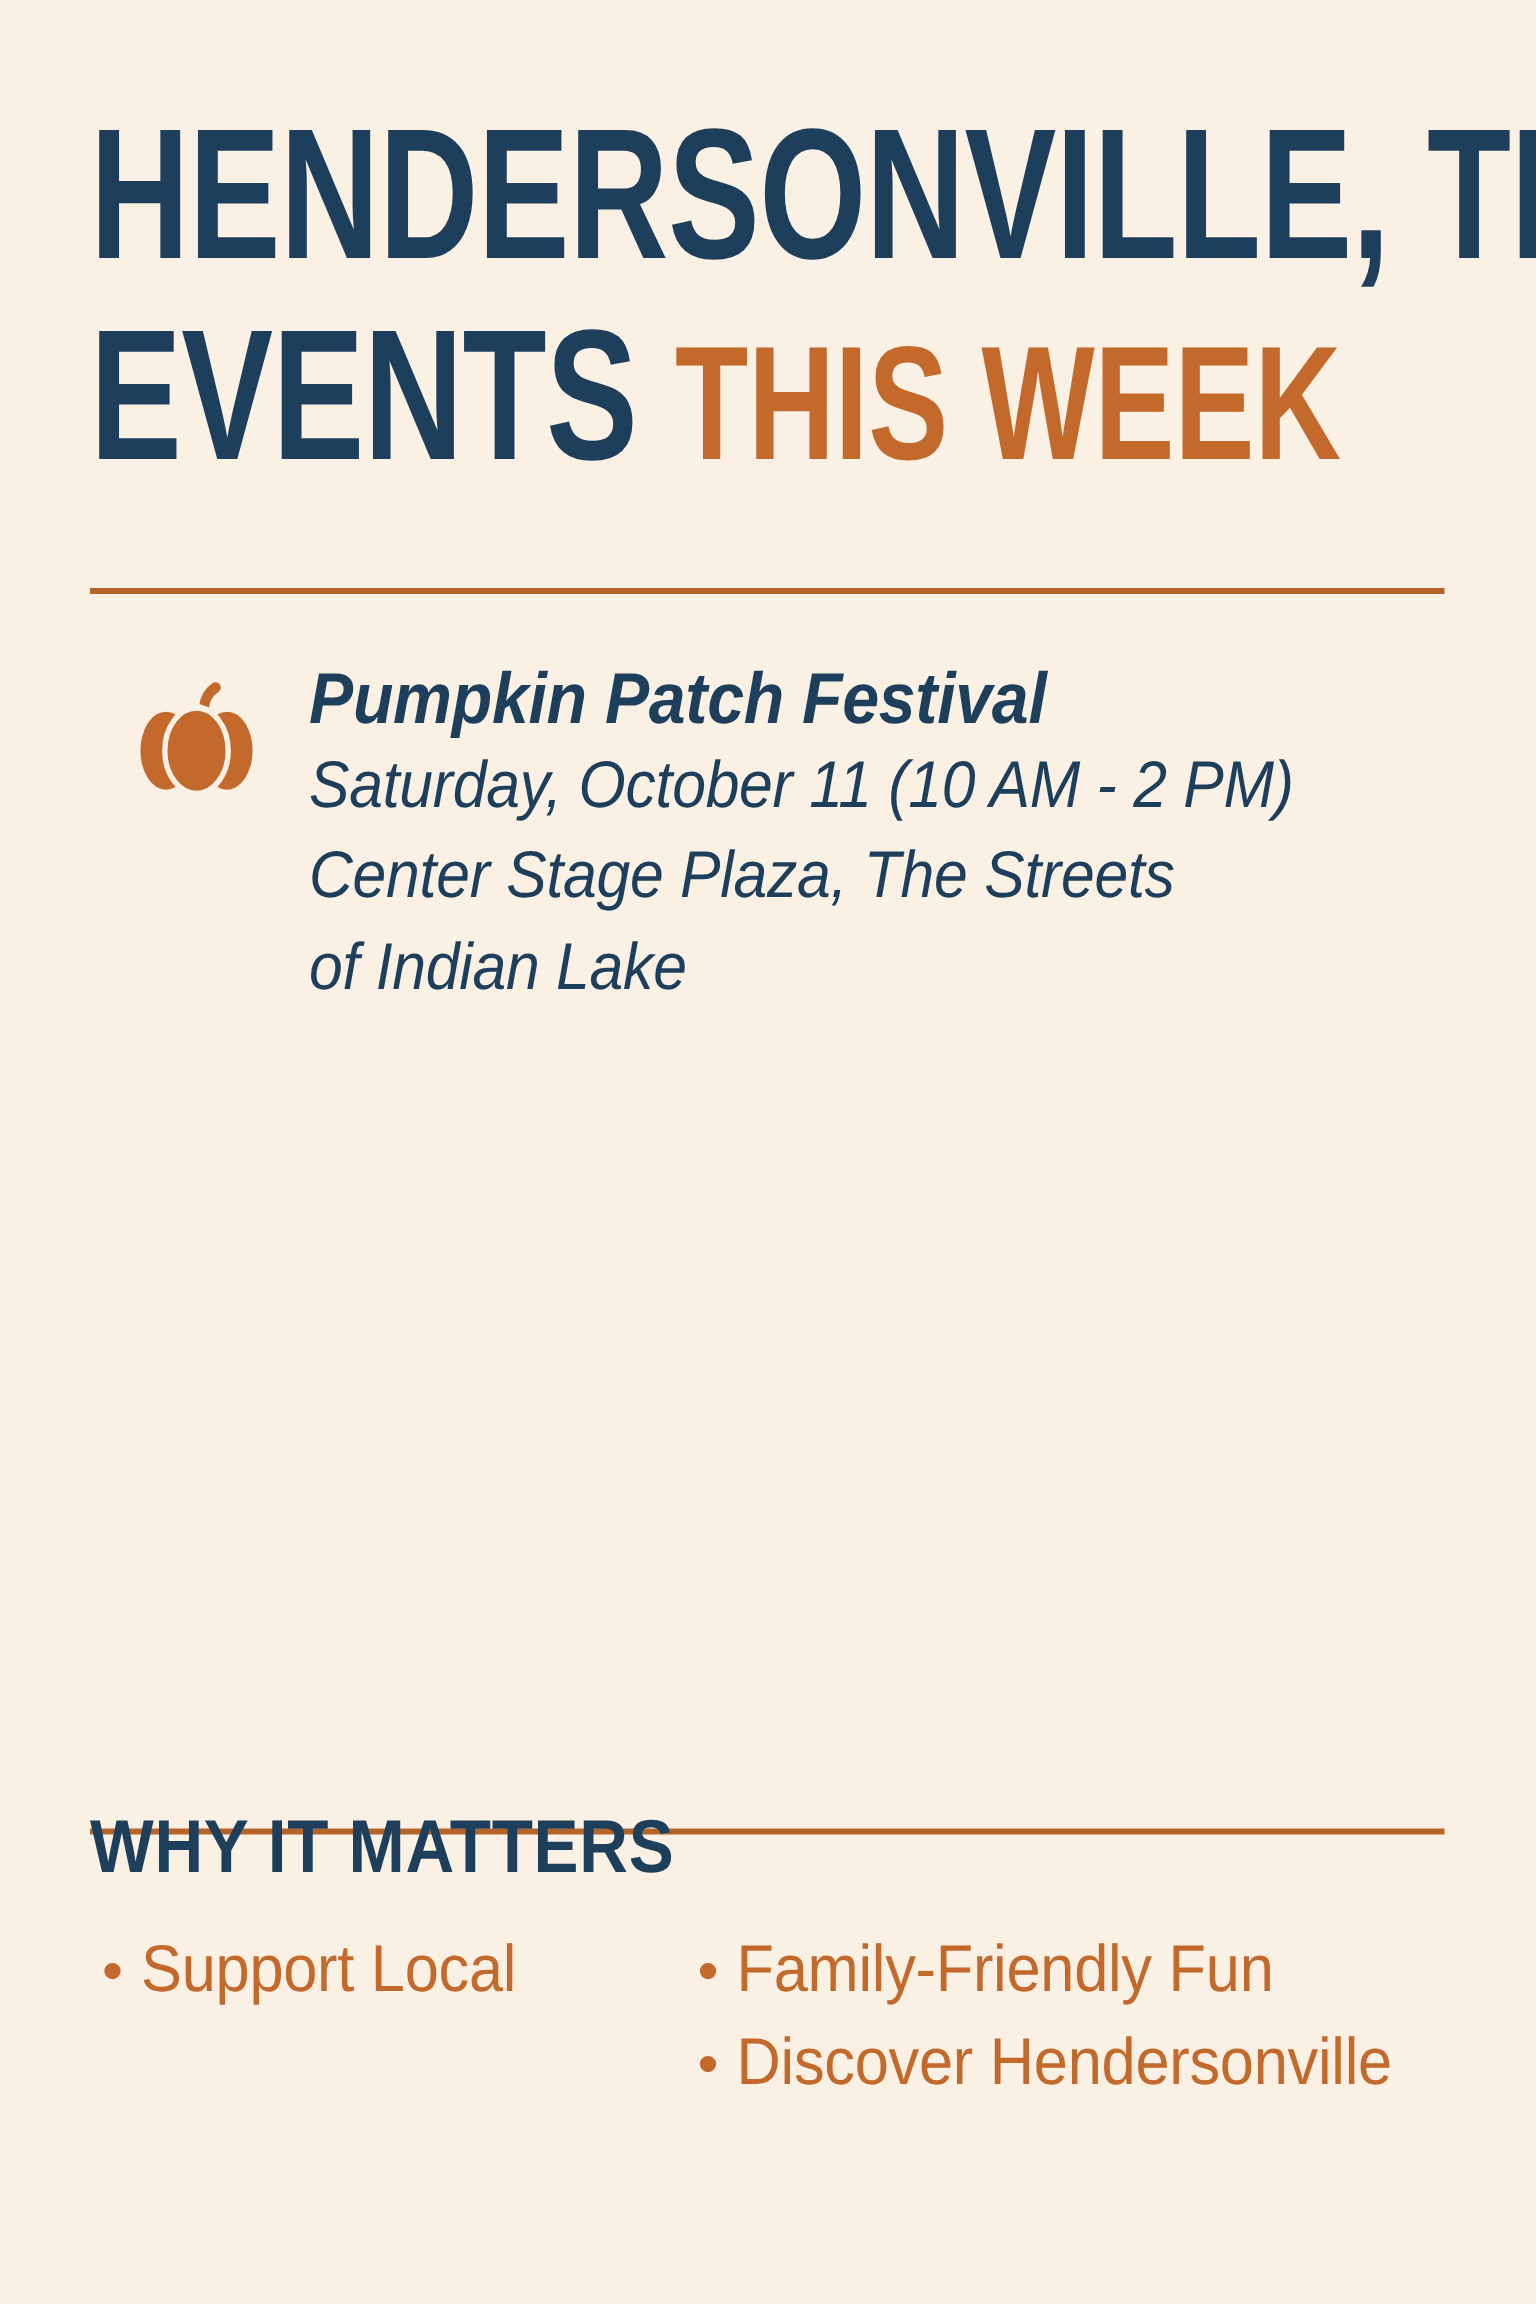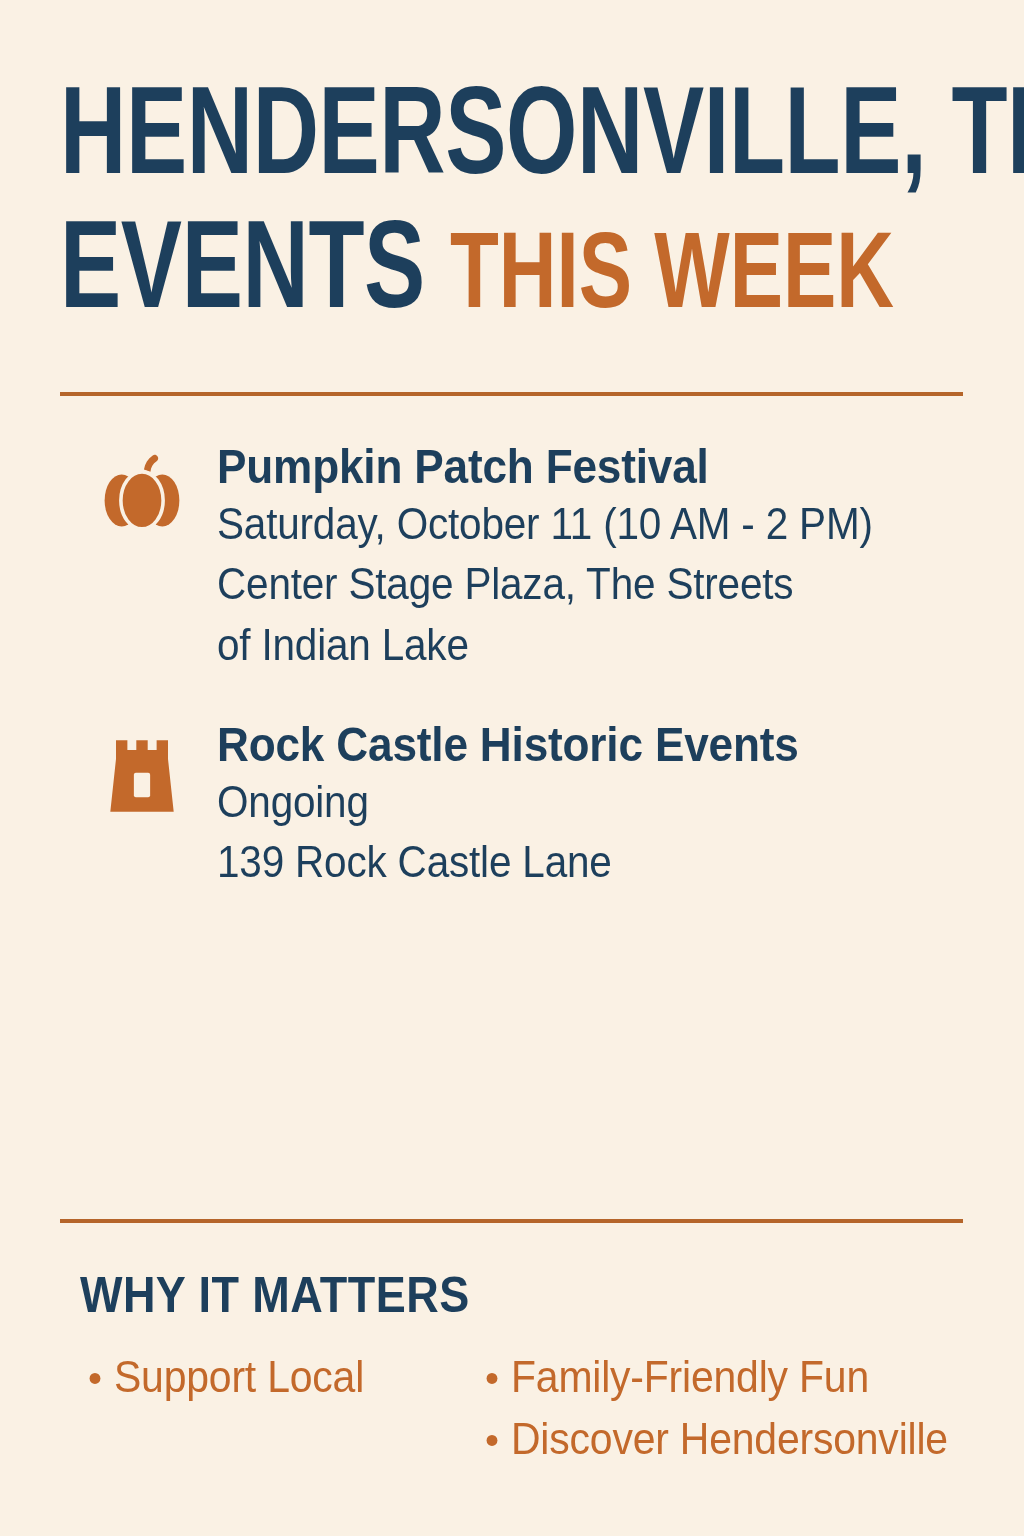--- a/index.html
+++ b/index.html
@@ -59,23 +59,24 @@
     width: 903px;
     height: 4px;
     background: #b5652a;
   }
   .divider-top { top: 392px; }
   .divider-bottom { top: 1219px; }
 
   
   .events {
     position: absolute;
-    left: 67px;
+    left: 56px;
     top: 440px;
     width: 930px;
+    font-style: italic;
   }
   .event {
     display: flex;
     align-items: flex-start;
     margin-bottom: 42px;
   }
   .event:last-child { margin-bottom: 0; }
 
   .event-icon {
     flex: 0 0 150px;
@@ -107,23 +108,22 @@
     letter-spacing: -0.2px;
     transform: scaleX(0.92);
     transform-origin: left center;
     white-space: nowrap;
   }
 
   
   .why {
     position: absolute;
     left: 60px;
-    top: 1266px;
+    top: 1202px;
     width: 930px;
-    margin-left: 20px;
   }
   .why-heading {
     font-family: "Liberation Sans Narrow", "Liberation Sans", sans-serif;
     font-size: 50px;
     font-weight: bold;
     color: #1d3f5c;
     letter-spacing: 0.5px;
     transform: scaleX(0.9);
     transform-origin: left center;
     white-space: nowrap;
@@ -194,33 +194,20 @@
       </div>
       <div class="event-body">
         <div class="event-title">Pumpkin Patch Festival</div>
         <div class="event-line">Saturday, October 11 (10 AM - 2 PM)</div>
         <div class="event-line">Center Stage Plaza, The Streets</div>
         <div class="event-line">of Indian Lake</div>
       </div>
     </div>
 
 
-    <div class="event">
-      <div class="event-icon">
-        <svg width="104" height="104" viewBox="0 0 64 64" aria-hidden="true">
-          <path fill="#c3692b" d="M16 10h7v6h5.5v-6h7v6H41v-6h7v11.5l3.5 32.5h-39L16 21.5z"></path>
-          <rect x="27" y="30" width="10" height="15" rx="1.2" fill="#faf1e4"></rect>
-        </svg>
-      </div>
-      <div class="event-body">
-        <div class="event-title">Rock Castle Historic Events</div>
-        <div class="event-line">Ongoing</div>
-        <div class="event-line">139 Rock Castle Lane</div>
-      </div>
-    </div>
 
   </div>
 
   <div class="divider divider-bottom"></div>
 
   <div class="why">
     <div class="why-heading">WHY IT MATTERS</div>
 
     <div class="why-cols">
 

